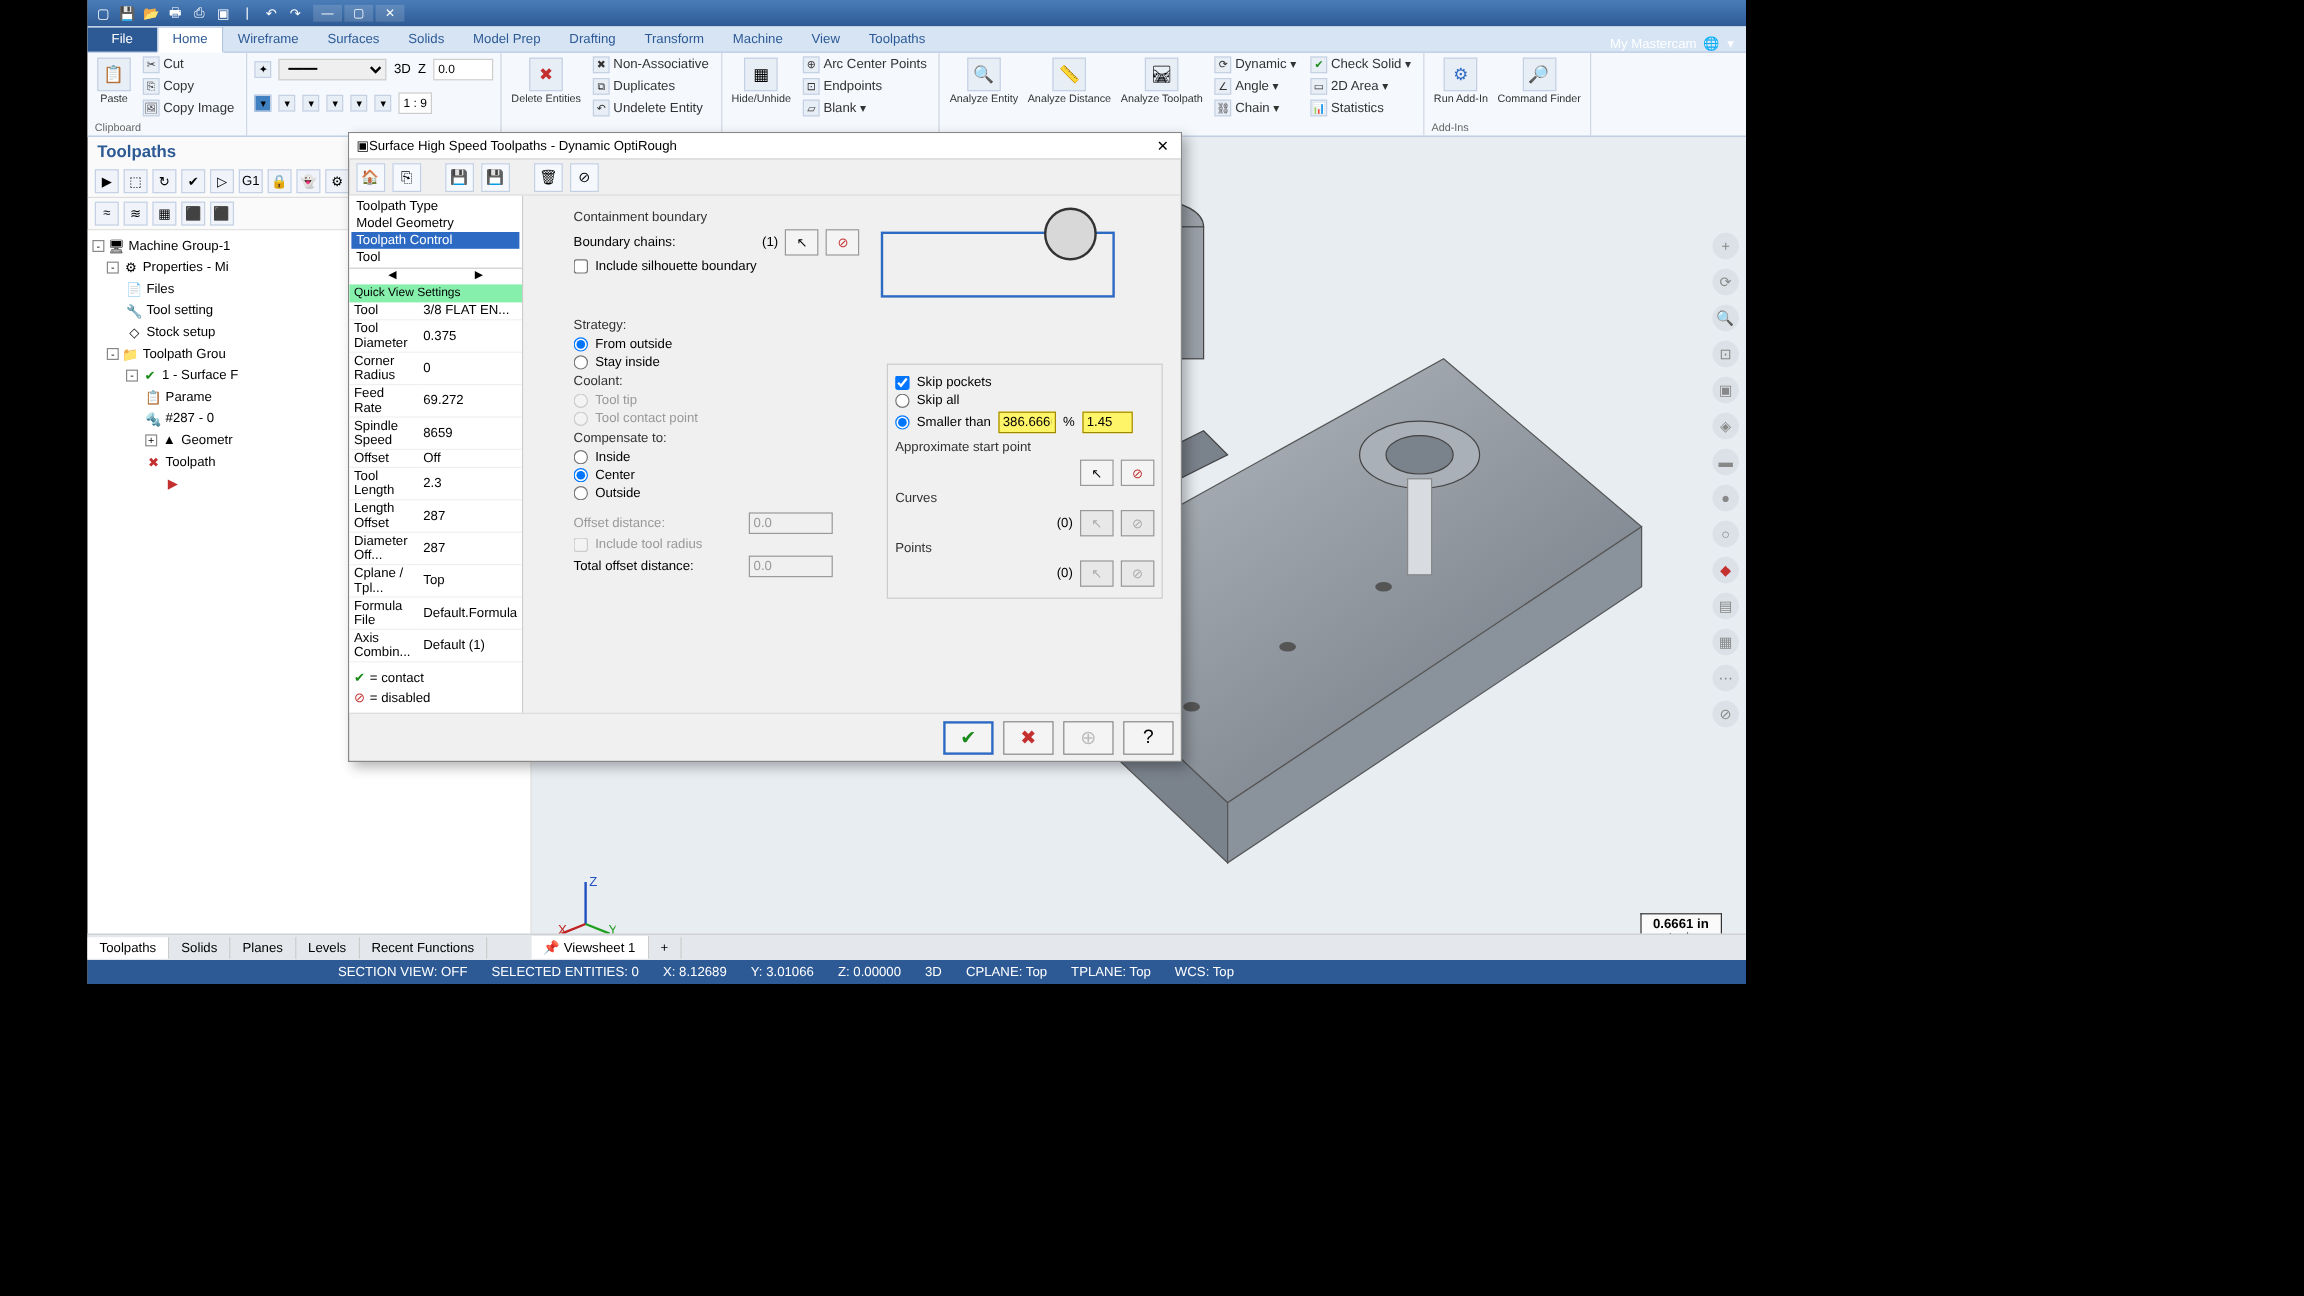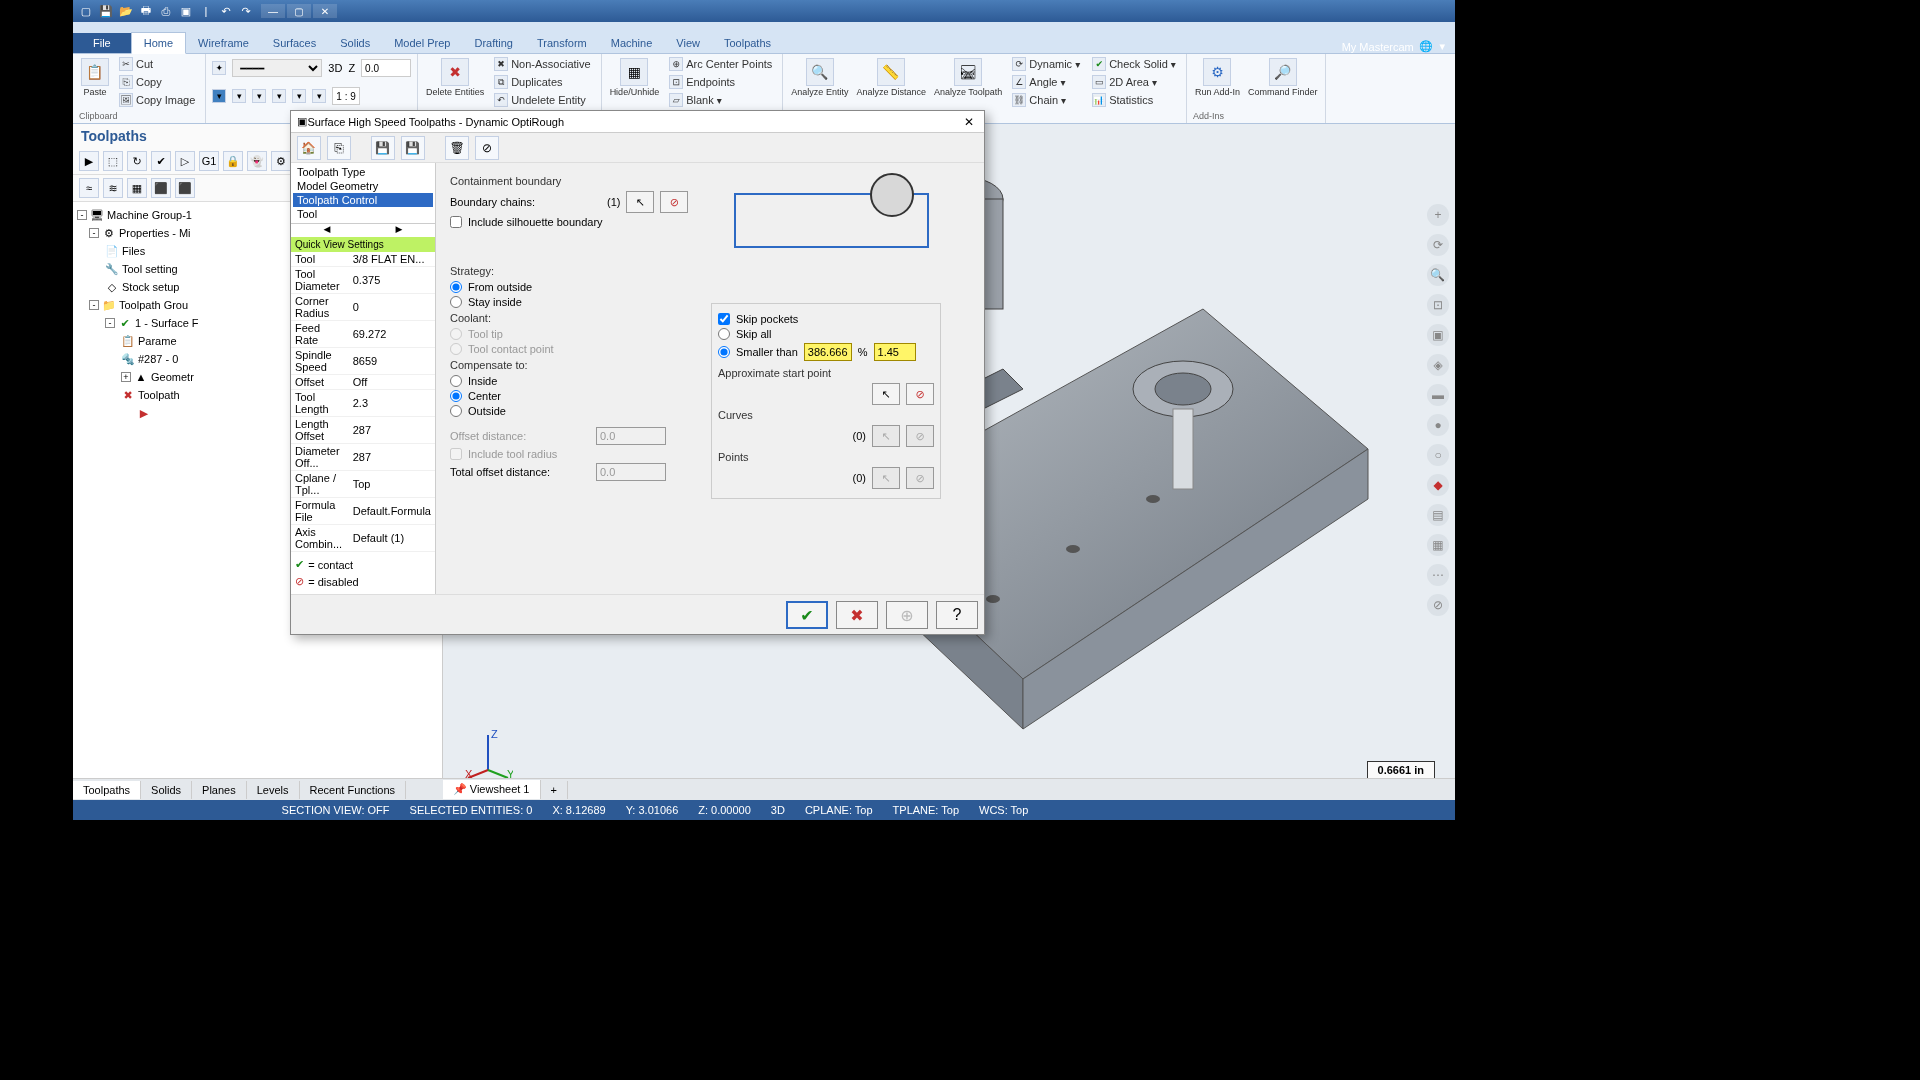--- a/index.html
+++ b/index.html
@@ -4,21 +4,21 @@
 <style>
 * { margin: 0; padding: 0; box-sizing: border-box; font-family: "Segoe UI", Tahoma, sans-serif; font-size: 11px; }
 body { background: #000; width: 1920px; height: 1080px; overflow: hidden; position: relative; }
 .app { position: absolute; left: 73px; top: 0; width: 1382px; height: 820px; background: #f0f0f0; display: flex; flex-direction: column; }
 .titlebar { height: 22px; background: linear-gradient(#4a7db8,#2d5a95); color: #fff; display: flex; align-items: center; padding: 0 6px; gap: 8px; }
 .titlebar-icons { display: flex; gap: 6px; align-items: center; }
 .titlebar-icons span { width: 14px; height: 14px; display: inline-flex; align-items: center; justify-content: center; color: #fff; }
 .titlebar-text { flex: 1; text-align: center; font-size: 10px; color: #e8e8e8; overflow: hidden; white-space: nowrap; }
 .win-btns { display: flex; gap: 2px; }
 .win-btn { width: 24px; height: 14px; background: rgba(255,255,255,0.15); color: #fff; display: flex; align-items: center; justify-content: center; font-size: 10px; cursor: pointer; }
-.ribbon-tabs { height: 32px; background: #d6e4f4; display: flex; align-items: flex-end; border-bottom: 1px solid #b0c4de; }
+.ribbon-tabs { height: 22px; background: #d6e4f4; display: flex; align-items: flex-end; border-bottom: 1px solid #b0c4de; }
 .rtab { padding: 4px 12px; cursor: pointer; color: #2d5a95; }
 .rtab.active { background: #fff; border: 1px solid #b0c4de; border-bottom: 1px solid #fff; margin-bottom: -1px; }
 .rtab.file { background: #2d5a95; color: #fff; padding: 4px 20px; }
 .ribbon { height: 70px; background: #f5f8fc; border-bottom: 1px solid #b0c4de; display: flex; }
 .rgroup { border-right: 1px solid #d0d8e4; padding: 2px 6px; display: flex; flex-direction: column; justify-content: space-between; min-width: 60px; }
 .rgroup-content { display: flex; gap: 4px; align-items: flex-start; flex: 1; }
 .rgroup-label { font-size: 9px; color: #666; text-align: left; }
 .rbtn-lg { display: flex; flex-direction: column; align-items: center; gap: 2px; padding: 2px; cursor: pointer; }
 .rbtn-lg-icon { width: 28px; height: 28px; background: #e8eef6; border: 1px solid #c4d0e4; display: flex; align-items: center; justify-content: center; font-size: 14px; }
 .rbtn-lg-label { font-size: 9px; color: #333; text-align: center; line-height: 1.1; }
@@ -50,28 +50,28 @@
 .statusbar { height: 20px; background: #2d5a95; color: #fff; display: flex; align-items: center; padding: 0 10px; gap: 20px; font-size: 10px; }
 .sb-item { white-space: nowrap; }
 
 
 .dialog { position: absolute; left: 217px; top: 110px; width: 695px; height: 525px; background: #f0f0f0; border: 1px solid #888; box-shadow: 4px 4px 10px rgba(0,0,0,0.3); display: flex; flex-direction: column; z-index: 100; }
 .dlg-titlebar { height: 22px; background: #fff; border-bottom: 1px solid #ccc; display: flex; align-items: center; padding: 0 6px; }
 .dlg-title { flex: 1; font-size: 11px; }
 .dlg-close { width: 18px; height: 14px; display: flex; align-items: center; justify-content: center; cursor: pointer; font-size: 12px; }
 .dlg-toolbar { height: 30px; padding: 3px 6px; display: flex; gap: 6px; border-bottom: 1px solid #ddd; }
 .dlg-tbtn { width: 24px; height: 24px; border: 1px solid #c4d0e4; background: #f5f8fc; display: flex; align-items: center; justify-content: center; cursor: pointer; font-size: 12px; }
-.dlg-body { flex: 1; display: flex; overflow: hidden; }
+.dlg-body { flex: 1; display: flex; overflow: hidden; gap: 28px; }
 .dlg-nav { width: 145px; background: #fff; border-right: 1px solid #ccc; display: flex; flex-direction: column; }
 .dlg-nav-tree { flex: 1; overflow: auto; font-size: 11px; padding: 2px; }
 .dlg-nav-item { padding: 1px 4px; cursor: pointer; white-space: nowrap; display: flex; align-items: center; gap: 2px; }
 .dlg-nav-item.sel { background: #2d6ac4; color: #fff; }
 .dlg-nav-scroll { height: 14px; border-top: 1px solid #ccc; display: flex; }
 .dlg-nav-scroll span { flex: 1; text-align: center; font-size: 9px; cursor: pointer; }
-.qv-title { background: #bef264; padding: 2px 4px; font-size: 10px; }
+.qv-title { background: #86efac; padding: 2px 4px; font-size: 10px; }
 .qv-table { width: 100%; font-size: 10px; border-collapse: collapse; }
 .qv-table td { padding: 1px 4px; border-bottom: 1px solid #f0f0f0; }
 .legend { padding: 4px; font-size: 10px; }
 .legend-row { display: flex; align-items: center; gap: 4px; padding: 2px 0; }
 .dlg-form { flex: 1; padding: 8px 14px; overflow: auto; position: relative; }
 .fgroup-label { font-size: 11px; color: #333; margin: 4px 0; }
 .frow { display: flex; align-items: center; gap: 6px; margin: 3px 0; }
 .frow label { font-size: 11px; }
 .chk, .rad { width: 12px; height: 12px; }
 .finput { border: 1px solid #999; padding: 1px 3px; font-size: 11px; height: 18px; }

